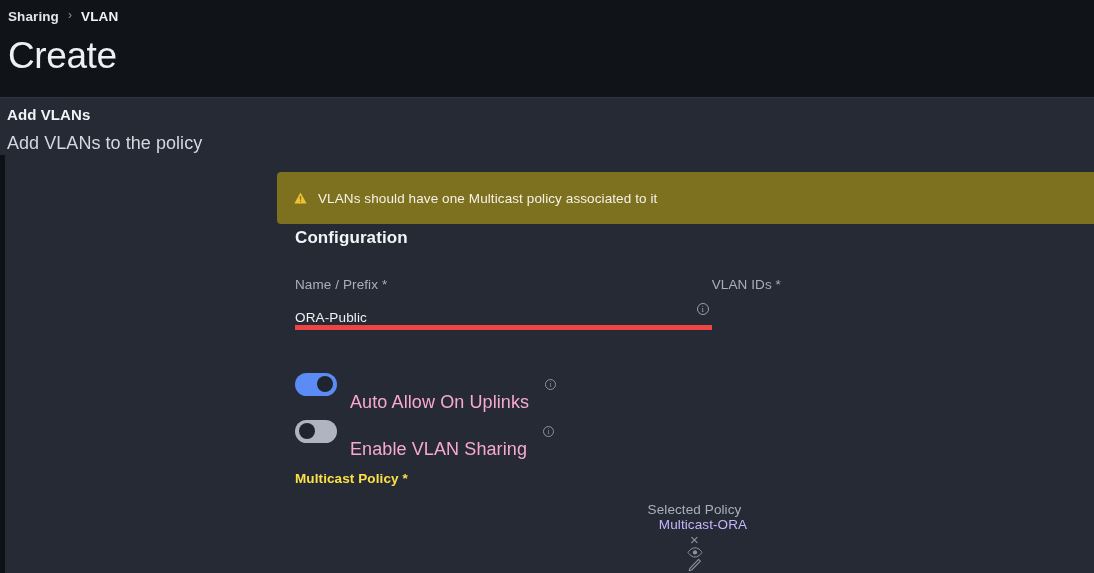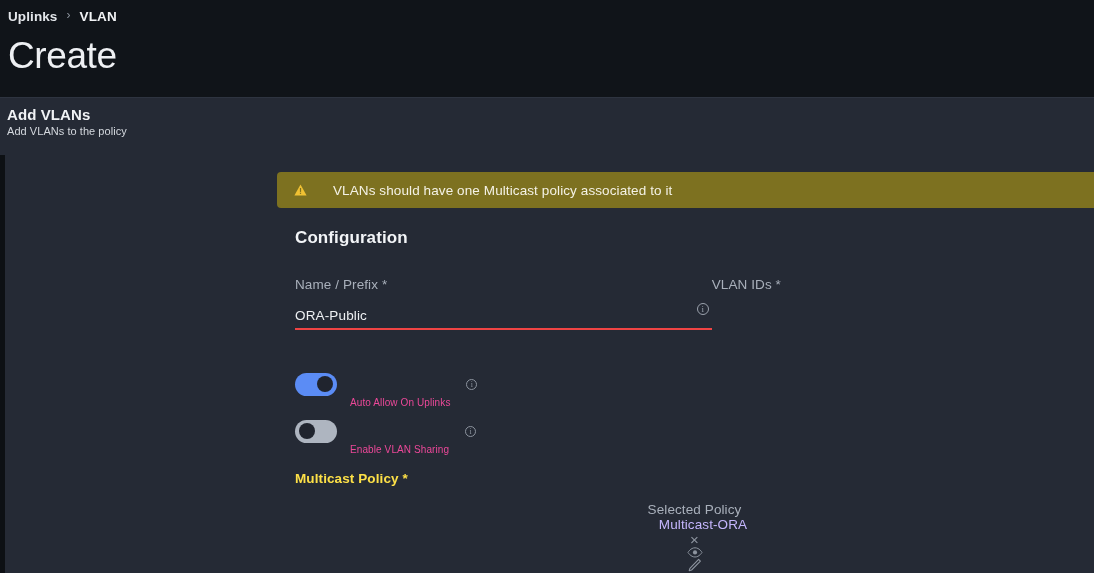--- a/index.html
+++ b/index.html
@@ -72,22 +72,22 @@
     border-top: 1px solid #2e3440;
     padding: 8px 0 0 7px;
   }
   .section-title {
     font-size: 15px;
     font-weight: bold;
     color: #f0f2f5;
     letter-spacing: 0.1px;
   }
   .section-sub {
-    margin-top: 2px;
-    font-size: 11px;
+    margin-top: 10px;
+    font-size: 18px;
     color: #d4d8de;
     letter-spacing: 0.05px;
   }
 
   
   .content {
     position: absolute;
     left: 0; top: 155px;
     width: 1094px;
     height: 418px;
@@ -101,27 +101,27 @@
     height: 418px;
     background: #0d1014;
   }
 
   
   .warn-banner {
     position: absolute;
     left: 277px;
     top: 17px;
     width: 817px;
-    height: 36px;
+    height: 52px;
     background: #7d7120;
     border-radius: 4px 0 0 4px;
     display: flex;
     align-items: center;
     padding-left: 17px;
-    gap: 26px;
+    gap: 11px;
   }
   .warn-icon {
     width: 13px;
     height: 12px;
     position: relative;
     flex: none;
   }
   .warn-icon svg { display: block; }
   .warn-text {
     font-size: 13.5px;
@@ -158,23 +158,23 @@
   .field-label {
     font-size: 13.5px;
     color: #a9b0bb;
     letter-spacing: 0.1px;
     margin-bottom: 11px;
   }
 
   .field-input-line {
     position: relative;
     height: 27px;
-    border-bottom: 2px solid #ef4444;
-    display: flex;
-    align-items: center;
+    border-bottom: 5px solid #ef4444;
+    display: flex;
+    align-items: flex-end;
   }
   .field-value {
     font-size: 13.5px;
     color: #eef0f3;
     letter-spacing: 0.15px;
     background: transparent;
     border: none;
     outline: none;
     font-family: "Liberation Sans", sans-serif;
     width: 100%;
@@ -222,22 +222,22 @@
     top: 3.5px;
     width: 16px;
     height: 16px;
     border-radius: 50%;
     background: #20242e;
   }
   .toggle.on  .knob { right: 4px; }
   .toggle.off .knob { left: 4px; }
 
   .toggle-label {
-    font-size: 10px;
-    color: #ec4899;
+    font-size: 18px;
+    color: #f9a8d4;
     letter-spacing: 0.1px;
     margin-top: 36px;
   }
   .toggle-info {
     width: 11px;
     height: 11px;
     border: 1px solid #8d949f;
     border-radius: 50%;
     color: #8d949f;
     font-size: 8px;
@@ -296,21 +296,21 @@
     line-height: 1;
     font-family: "Liberation Sans", sans-serif;
   }
 </style>
 </head>
 <body>
 
 <div class="page-header">
 
   <div class="breadcrumb">
-    <a class="crumb-link" href="#">Uplinks</a>
+    <a class="crumb-link" href="#">Sharing</a>
     <span class="crumb-sep">›</span>
     <span class="crumb-current">VLAN</span>
   </div>
 
   <div class="page-title">Create</div>
 </div>
 
 <div class="section-band">
   <div class="section-title">Add VLANs</div>
   <div class="section-sub">Add VLANs to the policy</div>

